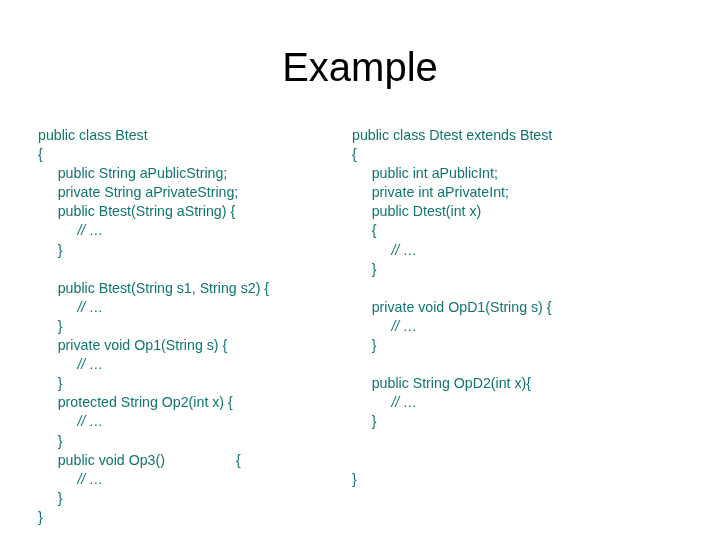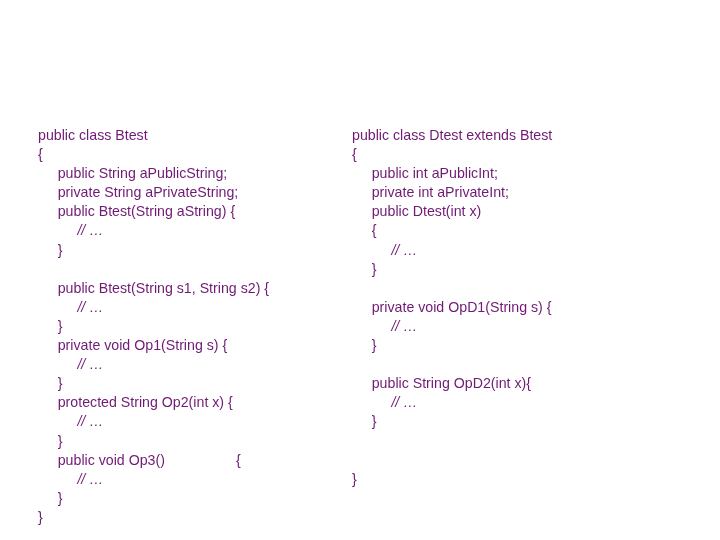--- a/index.html
+++ b/index.html
@@ -36,21 +36,21 @@
     color: #000000;
     letter-spacing: 0px;
     white-space: nowrap;
   }
 
   .code-column {
     position: absolute;
     top: 126px;
     font-size: 14.2px;
     line-height: 19.1px;
-    color: #701a75;
+    color: #0f766e;
     white-space: pre;
     font-family: "Liberation Sans", sans-serif;
   }
 
   #code-column-left {
     left: 38px;
     width: 320px;
   }
 
   #code-column-right {
@@ -70,18 +70,19 @@
 
   .comment {
     font-style: italic;
   }
 </style>
 </head>
 <body>
 
 <div id="slide">
 
+  <div id="slide-title">Example</div>
 
   <div class="code-column" id="code-column-left"><div class="code-line">public class Btest</div><div class="code-line">{</div><div class="code-line">     public String aPublicString;</div><div class="code-line">     private String aPrivateString;</div><div class="code-line">     public Btest(String aString) {</div><div class="code-line">          <span class="comment">// …</span></div><div class="code-line">     }</div><div class="code-line blank">&nbsp;</div><div class="code-line">     public Btest(String s1, String s2) {</div><div class="code-line">          <span class="comment">// …</span></div><div class="code-line">     }</div><div class="code-line">     private void Op1(String s) {</div><div class="code-line">          <span class="comment">// …</span></div><div class="code-line">     }</div><div class="code-line">     protected String Op2(int x) {</div><div class="code-line">          <span class="comment">// …</span></div><div class="code-line">     }</div><div class="code-line">     public void Op3()                  {</div><div class="code-line">          <span class="comment">// …</span></div><div class="code-line">     }</div><div class="code-line">}</div></div>
 
   <div class="code-column" id="code-column-right"><div class="code-line">public class Dtest extends Btest</div><div class="code-line">{</div><div class="code-line">     public int aPublicInt;</div><div class="code-line">     private int aPrivateInt;</div><div class="code-line">     public Dtest(int x)</div><div class="code-line">     {</div><div class="code-line">          <span class="comment">// …</span></div><div class="code-line">     }</div><div class="code-line blank">&nbsp;</div><div class="code-line">     private void OpD1(String s) {</div><div class="code-line">          <span class="comment">// …</span></div><div class="code-line">     }</div><div class="code-line blank">&nbsp;</div><div class="code-line">     public String OpD2(int x){</div><div class="code-line">          <span class="comment">// …</span></div><div class="code-line">     }</div><div class="code-line blank">&nbsp;</div><div class="code-line blank">&nbsp;</div><div class="code-line">}</div></div>
 
 </div>
 
 </body></html>

